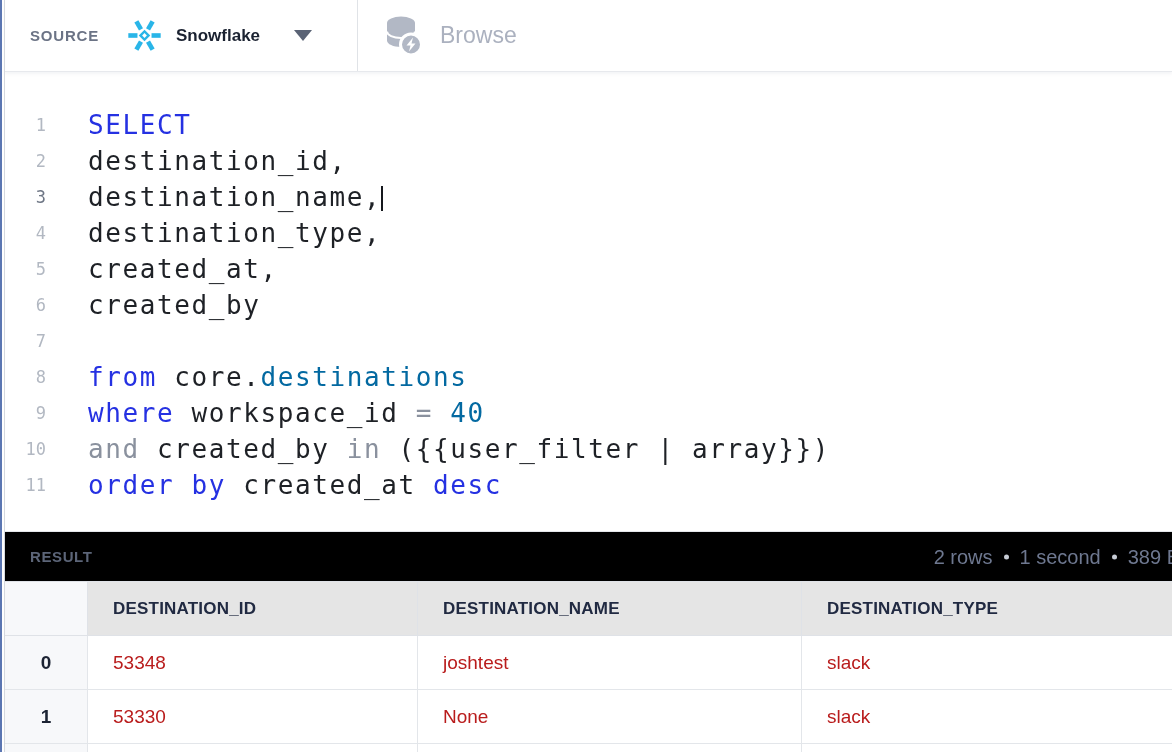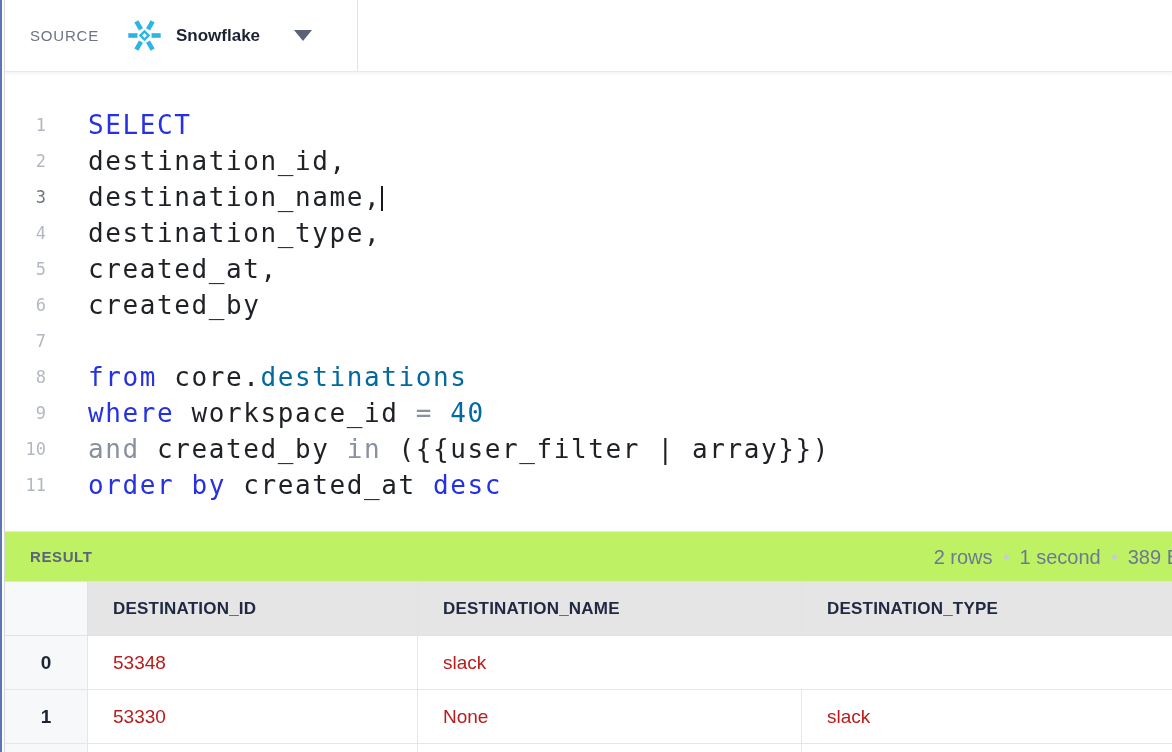--- a/index.html
+++ b/index.html
@@ -6,21 +6,21 @@
   html,body { width:1172px; height:752px; overflow:hidden; background:#fff;
               font-family:"Liberation Sans", sans-serif; }
   .edge-blue { position:absolute; left:0; top:0; width:2px; height:752px; background:#5b76b2; z-index:10; }
   .edge-gray { position:absolute; left:4px; top:0; width:1px; height:752px; background:#d4d8de; z-index:10; }
   .app { position:absolute; left:5px; top:0; right:0; bottom:0; display:flex; flex-direction:column; background:#fff; }
 
   
   .topbar { position:relative; height:72px; flex:0 0 72px; display:flex; align-items:center;
             padding-left:25px; border-bottom:1px solid #e7e9ed;
             box-shadow:0 2px 3px rgba(140,150,165,0.10); background:#fff; z-index:5; }
-  .source-label { font-size:15px; font-weight:400; letter-spacing:0.8px; color:#6b7385; margin-right:27px; }
+  .source-label { font-size:15px; font-weight:700; letter-spacing:0.8px; color:#6b7385; margin-right:27px; }
   .source-picker { display:flex; align-items:center; cursor:pointer; }
   .source-picker .logo { width:37px; height:37px; margin-right:13px; }
   .source-name { font-size:17px; font-weight:700; color:#1b2231; }
   .caret-down { width:0; height:0; margin-left:34px; border-left:9px solid transparent;
                 border-right:9px solid transparent; border-top:11px solid #5a6375; }
   .topbar-divider { position:absolute; left:352px; top:0; width:1px; height:71px; background:#e0e3e7; }
   .browse-btn { position:absolute; left:380px; top:0; height:71px; display:flex; align-items:center; cursor:default; }
   .browse-btn svg { width:38px; height:42px; margin-right:17px; }
   .browse-label { font-size:23px; font-weight:400; color:#abb1bf; }
 
@@ -31,21 +31,21 @@
   .ln.active { color:#6e7685; }
   .code { flex:1; padding-left:42px; font-size:26px; letter-spacing:1.6px; white-space:pre; color:#1e2126; }
   .tok.kw  { color:#2531e2; }
   .tok.val { color:#0369a1; }
   .tok.op  { color:#8a919e; }
   .tok.plain { color:#1e2126; }
   .cursor { display:inline-block; width:2px; height:25px; background:#15181d; vertical-align:-5px; }
 
   
   .result-bar { position:relative; flex:0 0 50px; height:50px; border-top:1px solid #e4e7eb;
-                display:flex; align-items:center; padding-left:25px; background:#bef264; }
+                display:flex; align-items:center; padding-left:25px; background:#000000; }
   .result-label { font-size:15px; font-weight:700; letter-spacing:0.6px; color:#5c6578; }
   .stats { position:absolute; right:-8px; top:50%; transform:translateY(-50%);
            display:flex; align-items:center; gap:11px; white-space:nowrap; }
   .stat { font-size:20px; color:#6e7890; }
   .stat-dot { width:5px; height:5px; border-radius:50%; background:#c6cbd4; }
 
   
   .grid-row { display:grid; grid-template-columns:83px 330px 384px 1fr; }
   .thead { flex:0 0 55px; height:55px; border-top:1px solid #e0e3e8; border-bottom:1px solid #dfe2e7; }
   .th { background:#e5e5e5; display:flex; align-items:center; padding-left:25px;
@@ -82,20 +82,30 @@
           <line x1="16.2" y1="26.6" x2="11.2" y2="35.2"></line>
           <line x1="23.8" y1="26.6" x2="28.8" y2="35.2"></line>
         </g>
         <path d="M20 13.8 L26.2 20 L20 26.2 L13.8 20 Z" fill="#29b5e8"></path>
         <path d="M20 17.4 L22.6 20 L20 22.6 L17.4 20 Z" fill="#ffffff"></path>
       </svg>
       <span class="source-name">Snowflake</span>
       <span class="caret-down"></span>
     </div>
     <div class="topbar-divider"></div>
+    <div class="browse-btn">
+      <svg viewBox="0 0 38 42">
+        <ellipse cx="16" cy="8" rx="14" ry="6.5" fill="#b2b8c5"></ellipse>
+        <path d="M2 8 v17.5 c0 3.6 6.3 6.5 14 6.5 s14 -2.9 14 -6.5 V8 Z" fill="#b2b8c5"></path>
+        <path d="M2 16.5 c0 3.6 6.3 6.5 14 6.5 s14 -2.9 14 -6.5" stroke="#ffffff" stroke-width="2" fill="none"></path>
+        <circle cx="26" cy="29.5" r="10.5" fill="#b2b8c5" stroke="#ffffff" stroke-width="3"></circle>
+        <polygon points="28,22.5 21.5,30.5 25.5,30.5 24,36.5 30.5,28.5 26.5,28.5" fill="#ffffff"></polygon>
+      </svg>
+      <span class="browse-label">Browse</span>
+    </div>
   </div>
 
   <div class="editor" id="editor-lines">
       <div class="line">
         <span class="ln">1</span>
         <span class="code"><span class="tok kw">SELECT</span></span>
       </div>
       <div class="line">
         <span class="ln">2</span>
         <span class="code"><span class="tok plain">destination_id,</span></span>
@@ -152,20 +162,21 @@
   <div class="grid-row thead" id="thead">
       <div class="th idx-h"></div>
       <div class="th">DESTINATION_ID</div>
       <div class="th">DESTINATION_NAME</div>
       <div class="th">DESTINATION_TYPE</div>
     </div>
   <div id="tbody">
       <div class="grid-row trow">
         <div class="td idx">0</div>
         <div class="td">53348</div>
+        <div class="td">joshtest</div>
         <div class="td">slack</div>
       </div>
       <div class="grid-row trow">
         <div class="td idx">1</div>
         <div class="td">53330</div>
         <div class="td">None</div>
         <div class="td">slack</div>
       </div>
     </div>
   <div class="grid-row tstrip" id="tstrip">

